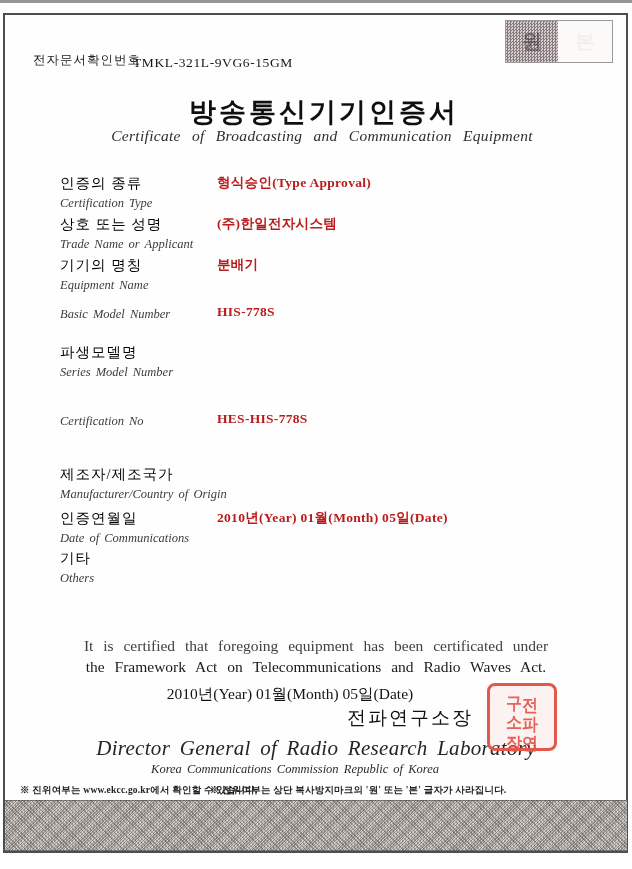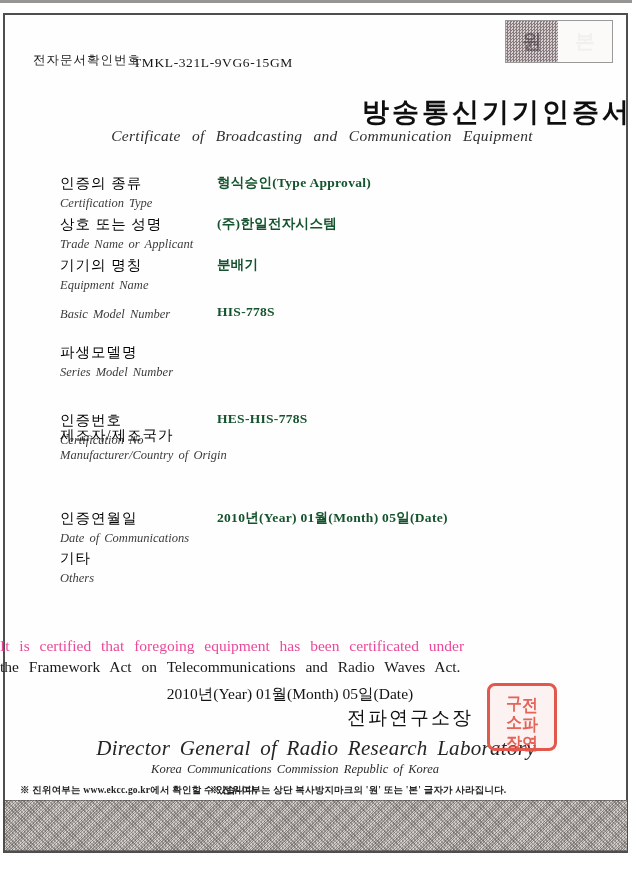--- a/index.html
+++ b/index.html
@@ -16,44 +16,44 @@
   .copy-mark{position:absolute;left:505px;top:20px;width:106px;height:41px;border:1px solid #9a9a9a;display:flex;background:#fbfaf9;}
   .cm-dark{width:52px;height:100%;position:relative;
     background-image:conic-gradient(#877b81 25%,#d7d0cd 0 50%,#877b81 0 75%,#d7d0cd 0);
     background-size:3px 3px;}
   .cm-dark span{position:absolute;inset:0;display:flex;align-items:center;justify-content:center;
     font-size:20px;font-weight:bold;color:#2e272b;opacity:.5;}
   .cm-light{flex:1;position:relative;background:#fbfaf9;}
   .cm-light span{position:absolute;inset:0;display:flex;align-items:center;justify-content:center;
     font-size:20px;font-weight:bold;color:#777;opacity:.07;}
 
-  .title{position:absolute;left:16px;right:0;top:94px;text-align:right;
+  .title{position:absolute;left:16px;right:0;top:94px;text-align:center;
     font-size:27px;font-weight:bold;letter-spacing:3px;color:#0f0f0f;font-family:Liberation Serif, serif;}
   .subtitle{position:absolute;left:12px;right:0;top:127px;text-align:center;font-style:italic;
     font-size:15.5px;word-spacing:7px;letter-spacing:.3px;color:#2e2e2e;}
 
   
   .frow{position:absolute;left:60px;width:540px;}
   .frow .lab-ko{font-size:14.5px;letter-spacing:1px;color:#000000;}
   .frow .lab-en{font-style:italic;font-size:12.5px;color:#3c3c3c;margin-top:3px;word-spacing:2px;}
-  .frow .val{position:absolute;left:157px;top:0;font-size:13.5px;font-weight:600;letter-spacing:.3px;color:#14532d;white-space:nowrap;}
+  .frow .val{position:absolute;left:157px;top:0;font-size:13.5px;font-weight:600;letter-spacing:.3px;color:#b91c1c;white-space:nowrap;}
   .frow:nth-of-type(1){top:174px}
   .frow:nth-of-type(2){top:215px}
   .frow:nth-of-type(3){top:256px}
   .frow:nth-of-type(4){top:304px}
   .frow:nth-of-type(5){top:343px}
   .frow:nth-of-type(6){top:411px}
-  .frow:nth-of-type(7){top:426px}
+  .frow:nth-of-type(7){top:465px}
   .frow:nth-of-type(8){top:509px}
   .frow:nth-of-type(9){top:549px}
 
   
   .stmt-ko{position:absolute;left:0;right:0;top:614px;text-align:center;font-size:15.5px;letter-spacing:.2px;color:#141414;}
-  .stmt-en1{position:absolute;left:0;right:0;top:637px;font-size:15.5px;word-spacing:6px;color:#ec4899;}
-  .stmt-en2{position:absolute;left:0;right:0;top:658px;font-size:15.5px;word-spacing:6px;color:#1a1a1a;}
+  .stmt-en1{position:absolute;left:0;right:0;top:637px;text-align:center;font-size:15.5px;word-spacing:6px;color:#404040;}
+  .stmt-en2{position:absolute;left:0;right:0;top:658px;text-align:center;font-size:15.5px;word-spacing:6px;color:#1a1a1a;}
 
   
   .issue-date{position:absolute;left:0;right:52px;top:684px;text-align:center;font-size:15.5px;color:#141414;}
   .signer-ko{position:absolute;left:347px;top:705px;font-size:19px;letter-spacing:2px;color:#111;}
   .director-line{position:absolute;left:0;right:0;top:736px;text-align:center;font-style:italic;
     font-size:21px;word-spacing:4px;letter-spacing:.3px;color:#252525;}
   .org-line{position:absolute;left:0;right:42px;top:762px;text-align:center;font-style:italic;
     font-size:12.5px;word-spacing:2px;color:#2c2c2c;}
 
   
@@ -119,21 +119,20 @@
     <span class="val">HIS-778S</span>
   </div>
 
   <div class="frow">
     <div class="lab-ko">파생모델명</div>
     <div class="lab-en">Series Model Number</div>
     <span class="val"></span>
   </div>
 
   <div class="frow">
-    <div class="lab-ko">인증번호</div>
     <div class="lab-en">Certification No</div>
     <span class="val">HES-HIS-778S</span>
   </div>
 
   <div class="frow">
     <div class="lab-ko">제조자/제조국가</div>
     <div class="lab-en">Manufacturer/Country of Origin</div>
   </div>
 
   <div class="frow">

